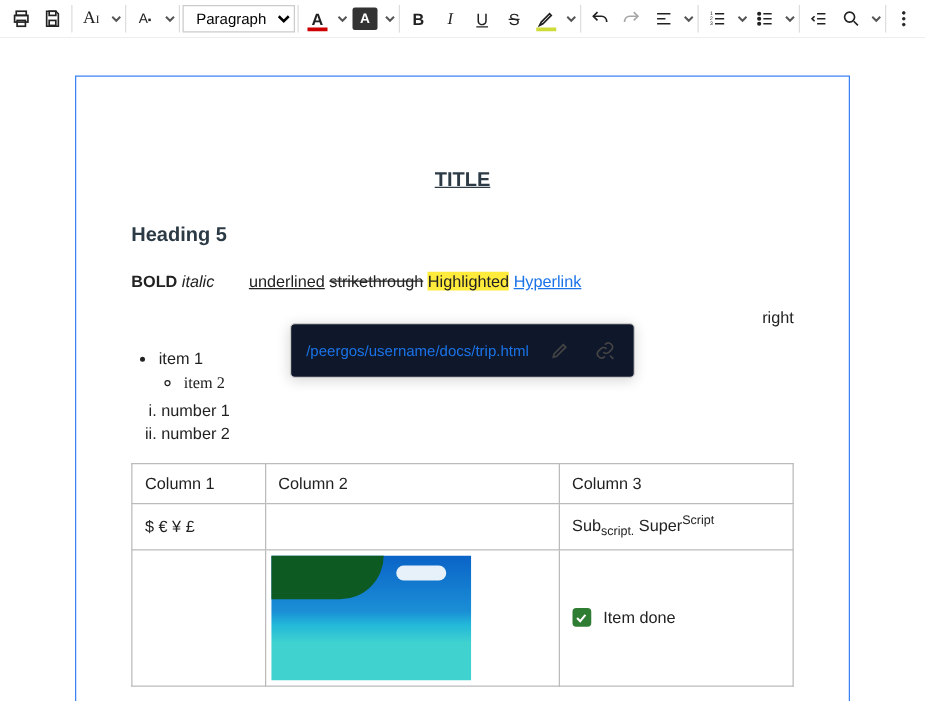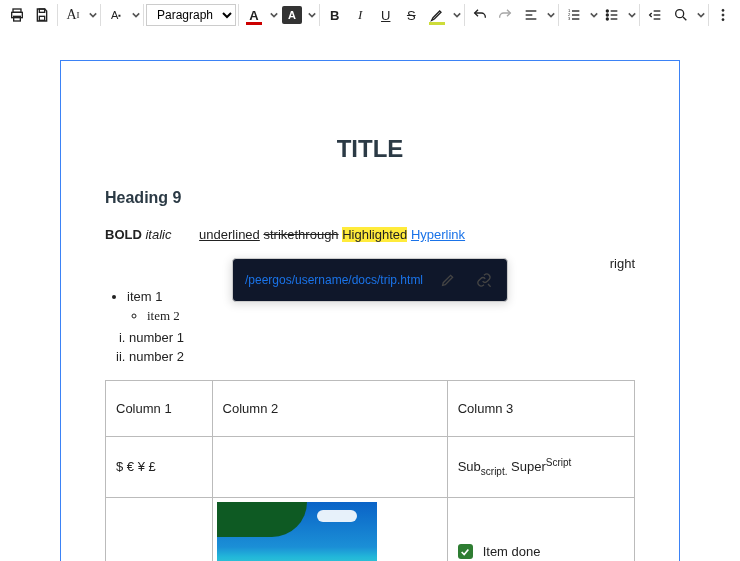--- a/index.html
+++ b/index.html
@@ -12,38 +12,38 @@
   .caret{width:10px;height:26px;display:flex;align-items:center;justify-content:center;}
   .caret svg{stroke:#555;}
   .para-select{height:22px;border:1px solid #ccc;font-size:12px;padding:0 6px;width:90px;background:#fff;}
   .font-color-btn{position:relative;}
   .font-color-btn .under{position:absolute;bottom:3px;left:5px;width:16px;height:3px;background:#c00;}
   .bg-color-btn{background:#333;color:#fff;width:20px;height:18px;border-radius:2px;display:flex;align-items:center;justify-content:center;}
   .highlight-under{position:absolute;bottom:3px;left:5px;width:16px;height:3px;background:#cddc39;}
   .viewport{position:absolute;top:30px;left:0;right:0;bottom:0;background:#fff;overflow-y:scroll;}
   .page-wrap{padding:30px 30px;}
   .page{width:620px;margin:0 auto;border:1px solid #3b82f6;background:#fff;padding:44px 44px 44px 44px;box-sizing:border-box;position:relative;font-size:13px;color:#222;min-height:700px;}
-  .title{text-align:center;font-weight:bold;font-size:24px;color:#2b3a45;margin:30px 0 26px;}
+  .title{text-align:center;font-weight:bold;font-size:16px;color:#2b3a45;margin:30px 0 26px;text-decoration:underline;}
   .h3{font-weight:bold;font-size:16px;color:#2b3a45;margin:10px 0 20px;}
   .line-demo{margin-bottom:14px;}
   .line-demo .b{font-weight:bold;}
   .line-demo .i{font-style:italic;}
   .line-demo .u{text-decoration:underline;margin-left:24px;}
   .line-demo .s{text-decoration:line-through;}
   .line-demo .hl{background:#ffeb3b;}
   .line-demo .link{color:#1a73e8;text-decoration:underline;}
   .left-align{margin:40px 0 18px;}
   .right-align{text-align:right;margin:0 0 18px;}
   ul.bullet{margin:6px 0 6px 22px;padding:0;}
   ul.bullet li{margin:4px 0;}
   ul.sub{list-style:circle;margin:4px 0 4px 20px;padding:0;font-family:Liberation Serif, serif;}
   ol.roman{list-style:lower-roman;margin:6px 0 16px 24px;padding:0;}
   ol.roman li{margin:4px 0;}
   table.tbl{border-collapse:collapse;width:100%;font-size:13px;}
-  table.tbl td,table.tbl th{border:1px solid #bbb;padding:20px 10px;text-align:left;font-weight:normal;}
+  table.tbl td,table.tbl th{border:1px solid #bbb;padding:8px 10px;text-align:left;font-weight:normal;}
   .sub-row sub{font-size:10px;}
   .sub-row sup{font-size:10px;}
   .img-cell{padding:4px !important;}
   .beach{width:160px;height:100px;position:relative;overflow:hidden;}
   .beach .sky{position:absolute;inset:0;background:linear-gradient(#0a63c7,#1b8fd6 45%,#22b7d9 55%,#3fd2cf 70%);}
   .beach .trees{position:absolute;top:0;left:0;height:35px;width:90px;background:#0e5a23;border-bottom-right-radius:60px;}
   .beach .cloud{position:absolute;top:8px;right:20px;width:40px;height:12px;background:#fff;border-radius:10px;opacity:0.9;}
   .check-item{display:flex;align-items:center;gap:10px;}
   .chk{width:15px;height:15px;background:#2e7d32;border-radius:3px;display:flex;align-items:center;justify-content:center;}
   .chk svg{stroke:#fff;}
@@ -230,21 +230,21 @@
         <circle cx="12" cy="12" r="1.6"></circle>
         <circle cx="12" cy="19" r="1.6"></circle>
       </svg>
     </div>
 </div>
 
 <div class="viewport">
   <div class="page-wrap">
     <div class="page">
       <div class="title">TITLE</div>
-      <div class="h3">Heading 9</div>
+      <div class="h3">Heading 5</div>
       <div class="line-demo">
         <span class="b">BOLD</span>
         <span> </span>
         <span class="i">italic</span>
         <span> </span>
         <span class="u">underlined</span>
         <span> </span>
         <span class="s">strikethrough</span>
         <span> </span>
         <span class="hl">Highlighted</span>

